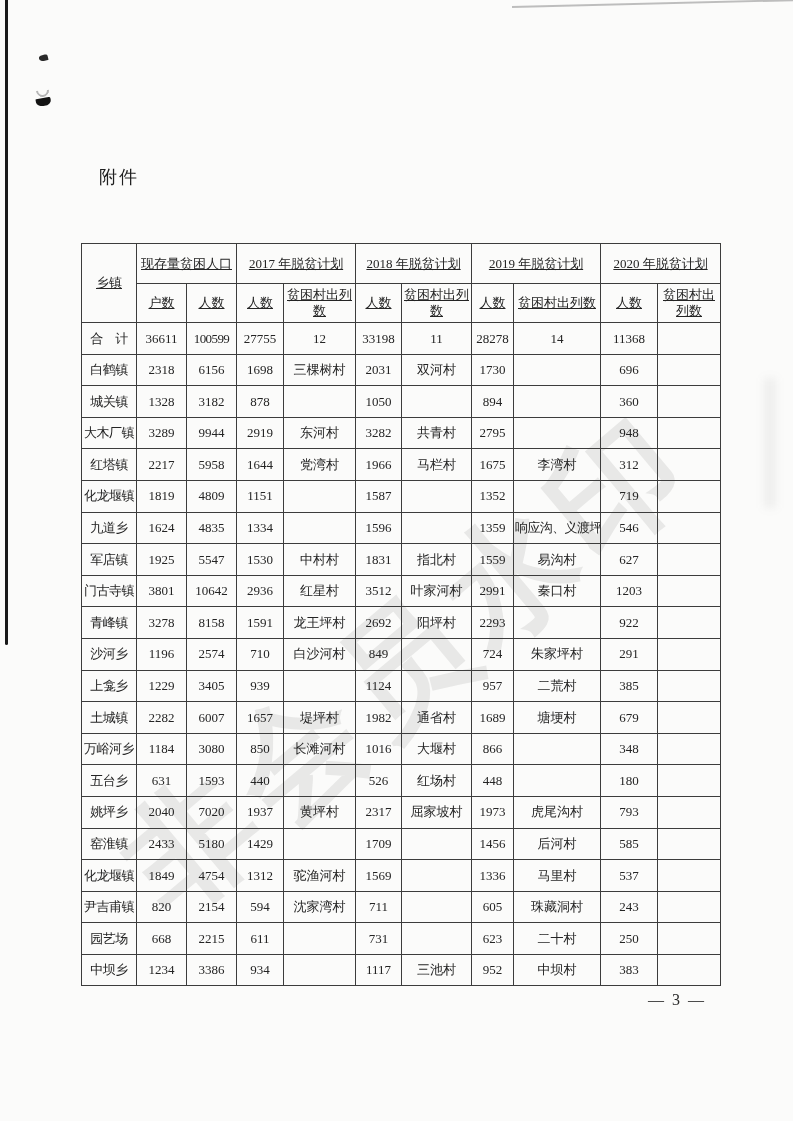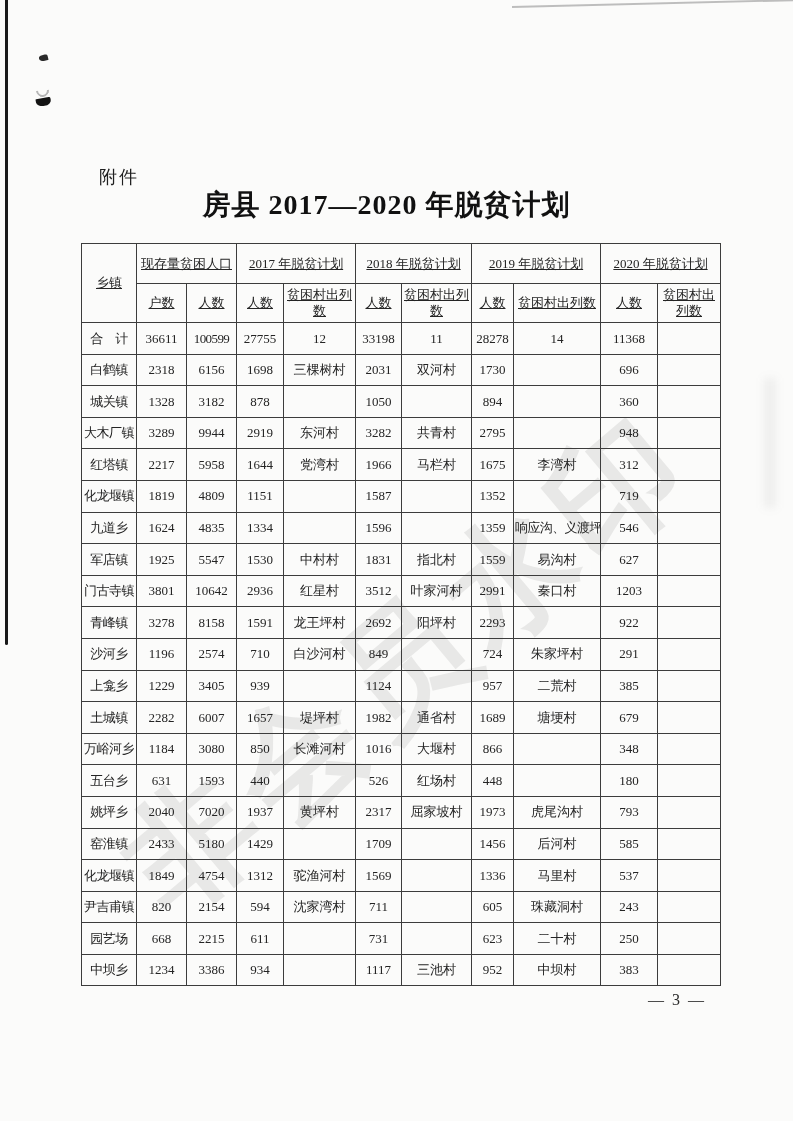--- a/index.html
+++ b/index.html
@@ -67,21 +67,20 @@
   <div class="top-scan-line"></div>
   <div class="ink-mark-1"></div>
   <div class="ink-mark-2"></div>
   <div class="ink-mark-3"></div>
   <div class="right-smudge"></div>
 
   <div class="watermark">非会员水印</div>
 
   <div class="attachment">附件</div>
 
-  <div class="doc-title">房县 2017—2020 年脱贫计划</div>
 
   <table class="plan">
     <colgroup>
       <col style="width:55px">
         <col style="width:50px">
         <col style="width:50px">
       <col style="width:47px">
         <col style="width:72px">
         <col style="width:46px">
       <col style="width:70px">

